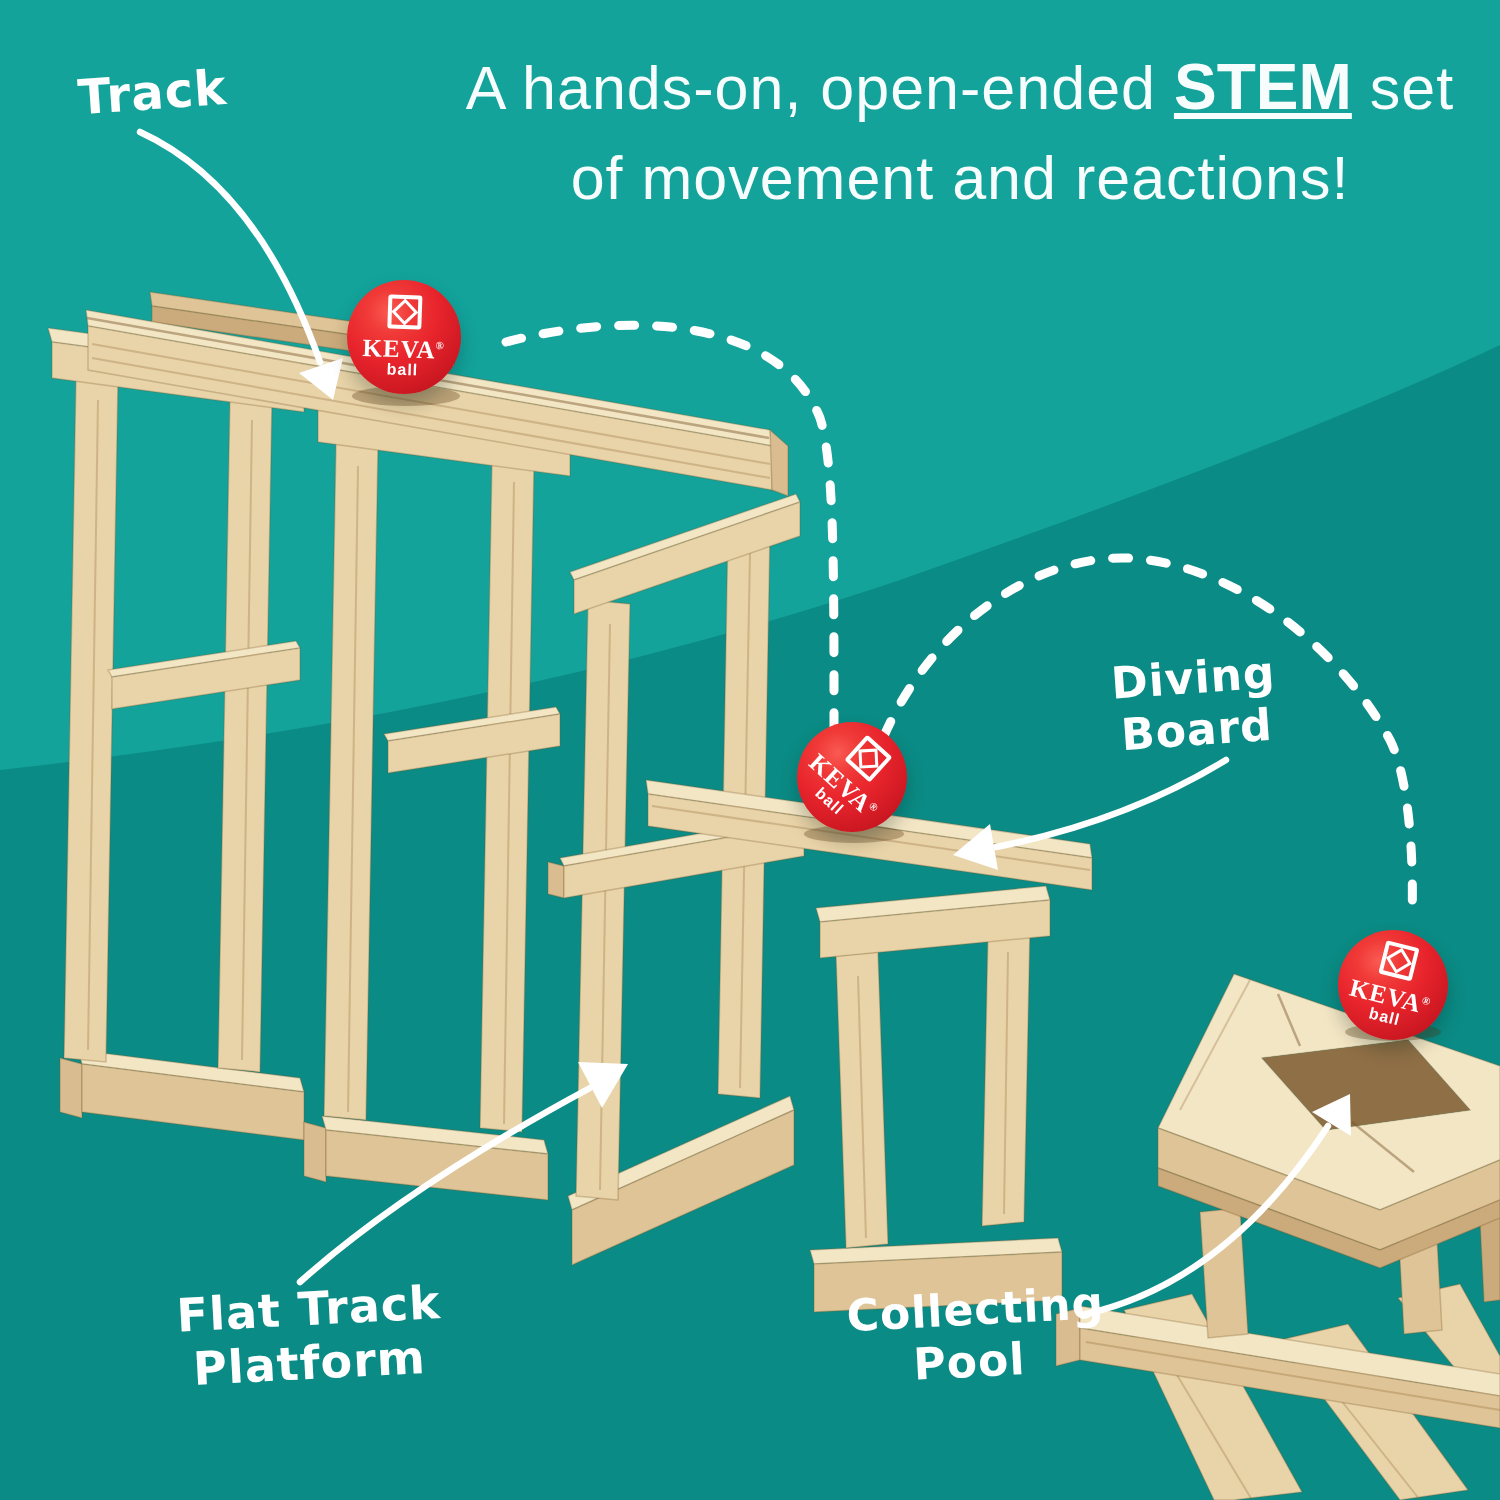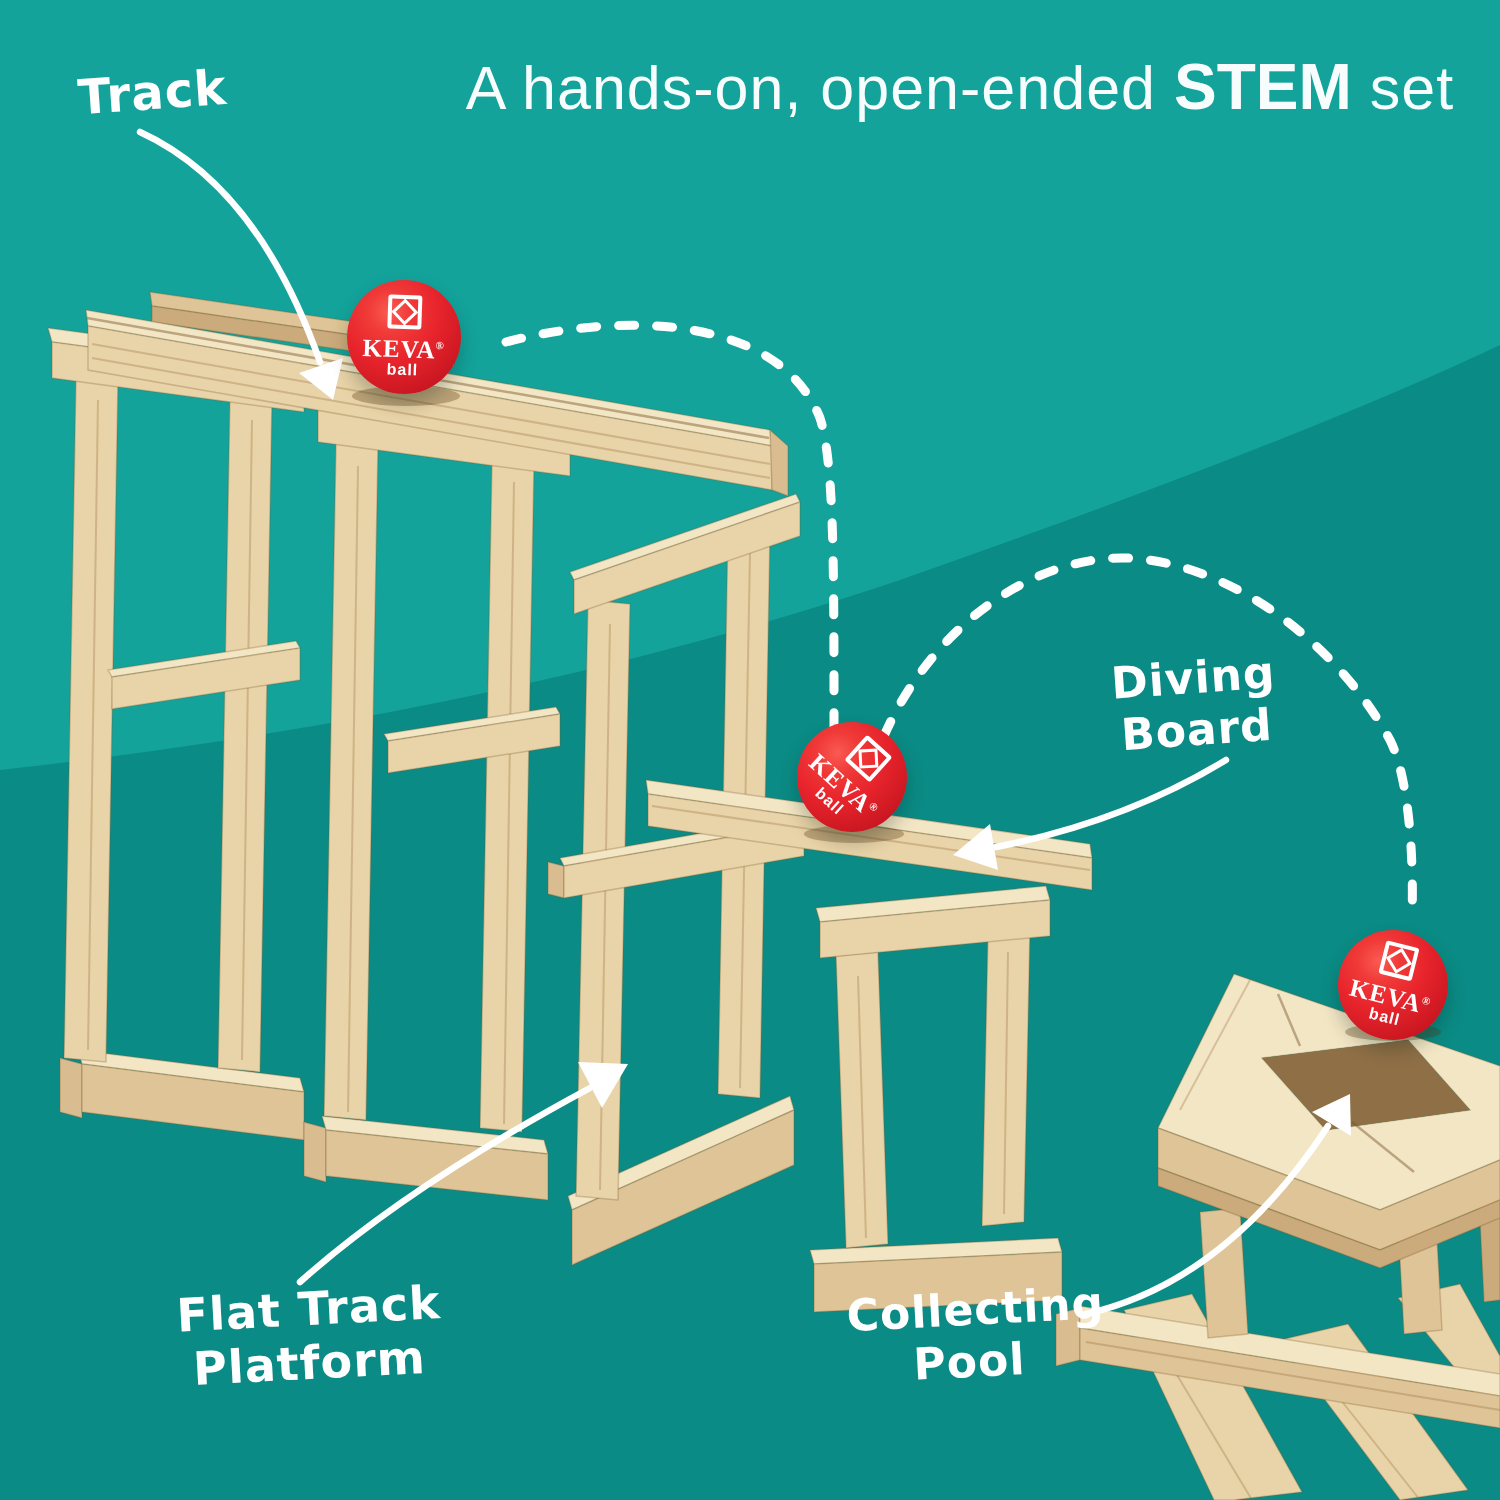--- a/index.html
+++ b/index.html
@@ -9,21 +9,21 @@
     font-family:"Liberation Sans", sans-serif;
   }
   #scene{position:absolute;left:0;top:0;width:1500px;height:1500px;}
 
   
   .headline{
     position:absolute;left:430px;top:42px;width:1060px;
     text-align:center;color:#F6FDFC;
     font-size:61px;line-height:90px;font-weight:400;letter-spacing:1px;
   }
-  .headline b{font-weight:800;font-size:1.05em;letter-spacing:0;}
+  .headline b{font-weight:800;font-size:1.05em;letter-spacing:0;text-decoration:underline;}
 
   
   .note{
     position:absolute;color:#FFFFFF;
     font-family:"DejaVu Sans", sans-serif;
     font-weight:bold;letter-spacing:1px;line-height:1.18;
     text-align:center;white-space:nowrap;
   }
   .note-track{left:78px;top:64px;font-size:48px;transform:rotate(-4deg);}
   .note-diving{left:1080px;top:652px;width:230px;font-size:44px;transform:rotate(-4deg);}
@@ -198,20 +198,21 @@
     <polygon class="arrowhead" points="628,1064 602,1108 578,1062"></polygon>
   </g>
   <g>
     <path class="arrowline" d="M 1086 1314 Q 1226 1282 1328 1126"></path>
     <polygon class="arrowhead" points="1350,1094 1351,1136 1312,1112"></polygon>
   </g>
 </svg>
 
 <div class="headline">
   <div><span>A hands-on, open-ended </span><b>STEM</b><span> set</span></div>
+  <div>of movement and reactions!</div>
 </div>
 
 <div class="note note-track">Track</div>
 
 <div class="note note-diving">
   <div>Diving</div>
   <div>Board</div>
 </div>
 
 <div class="note note-flat">

